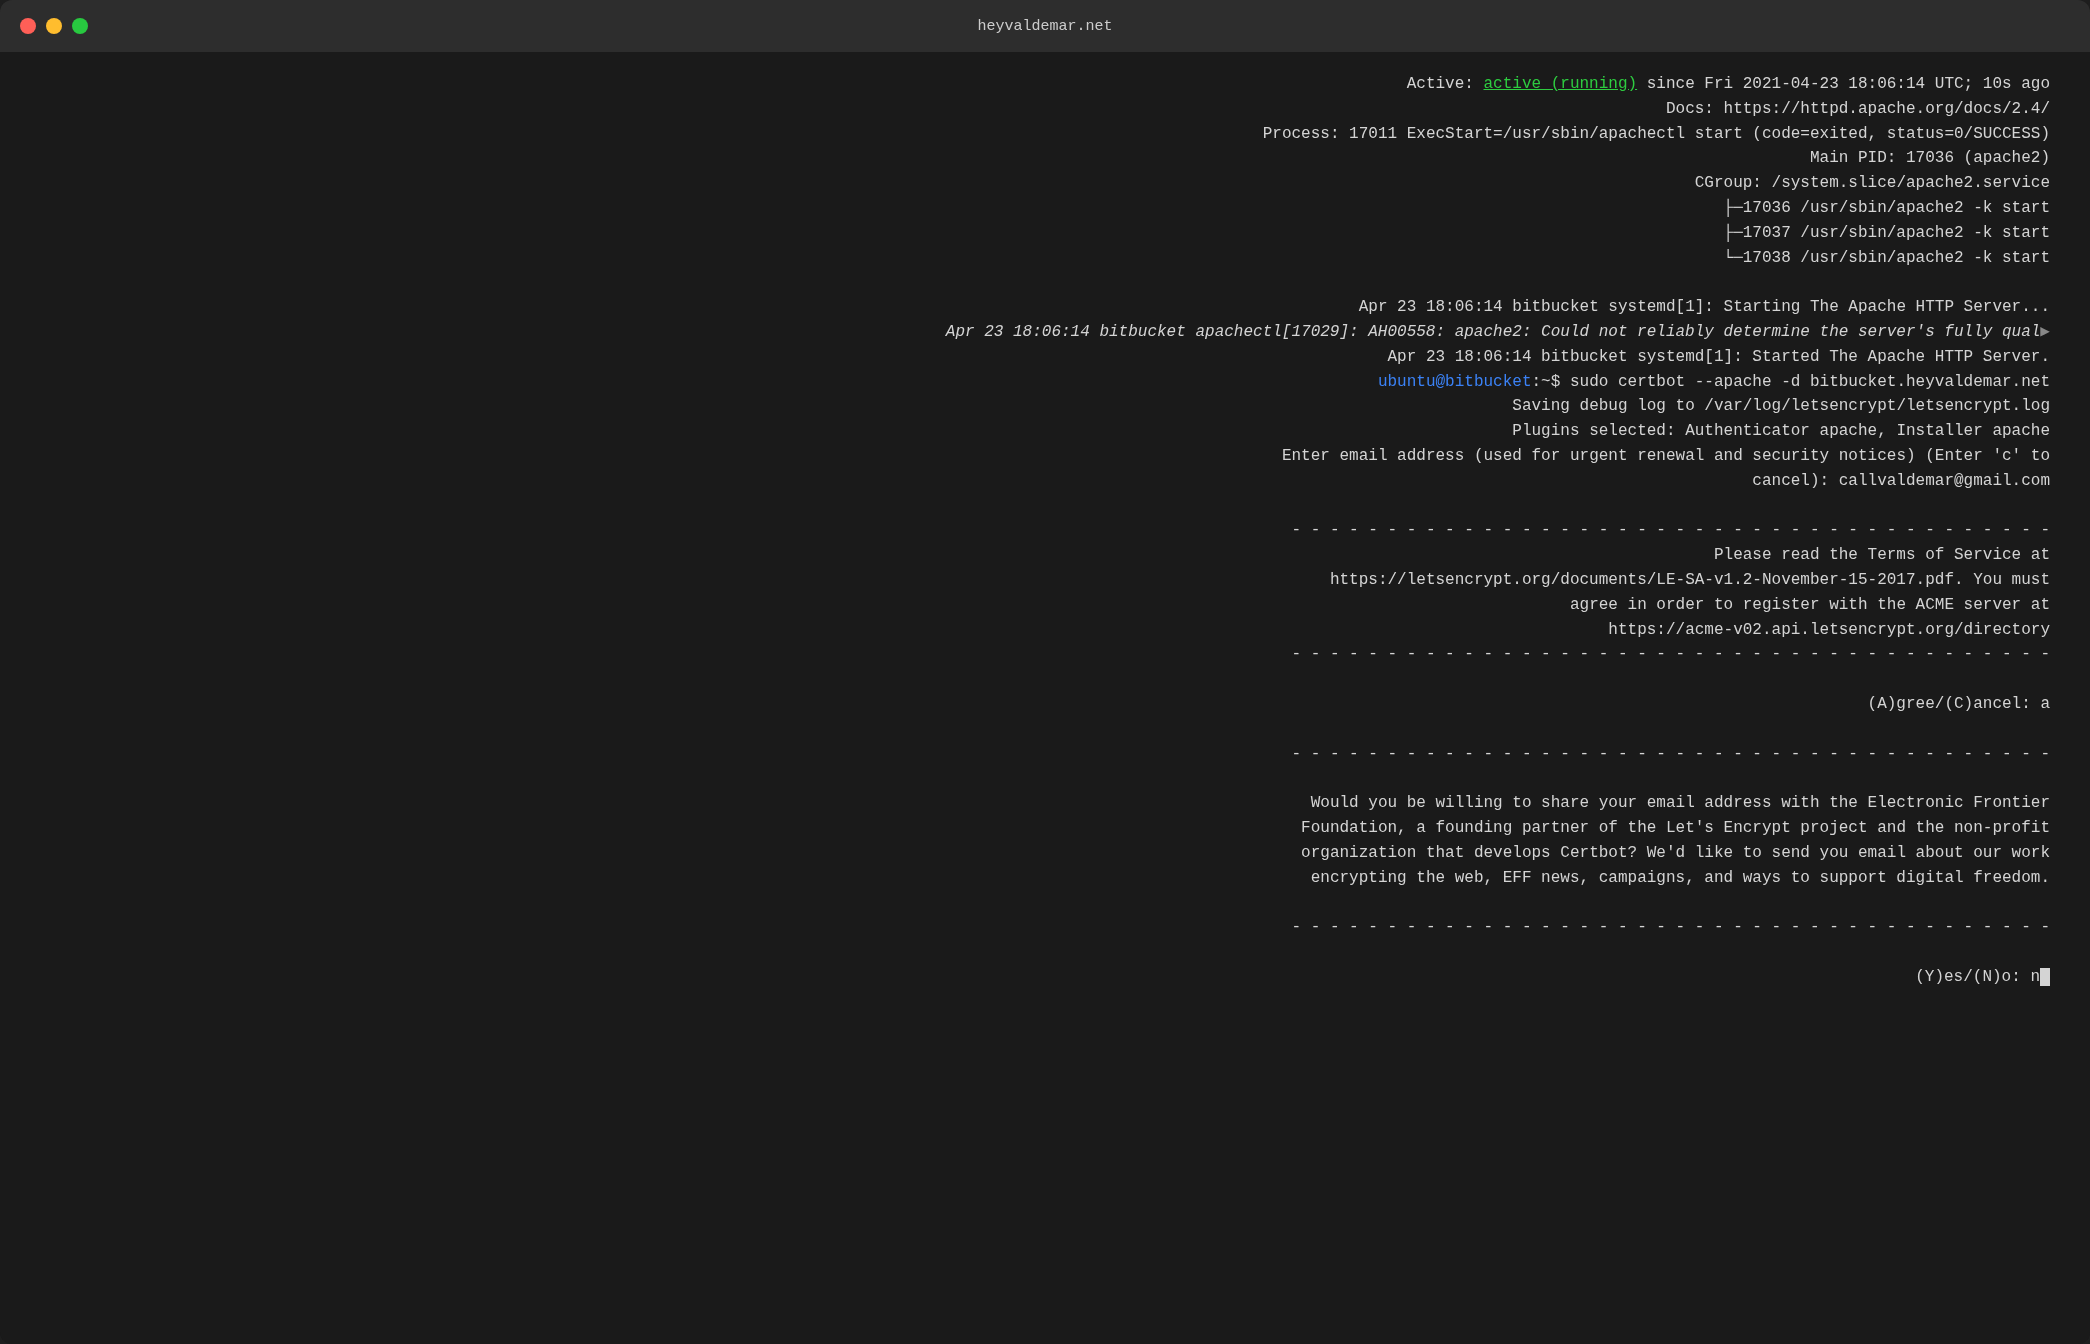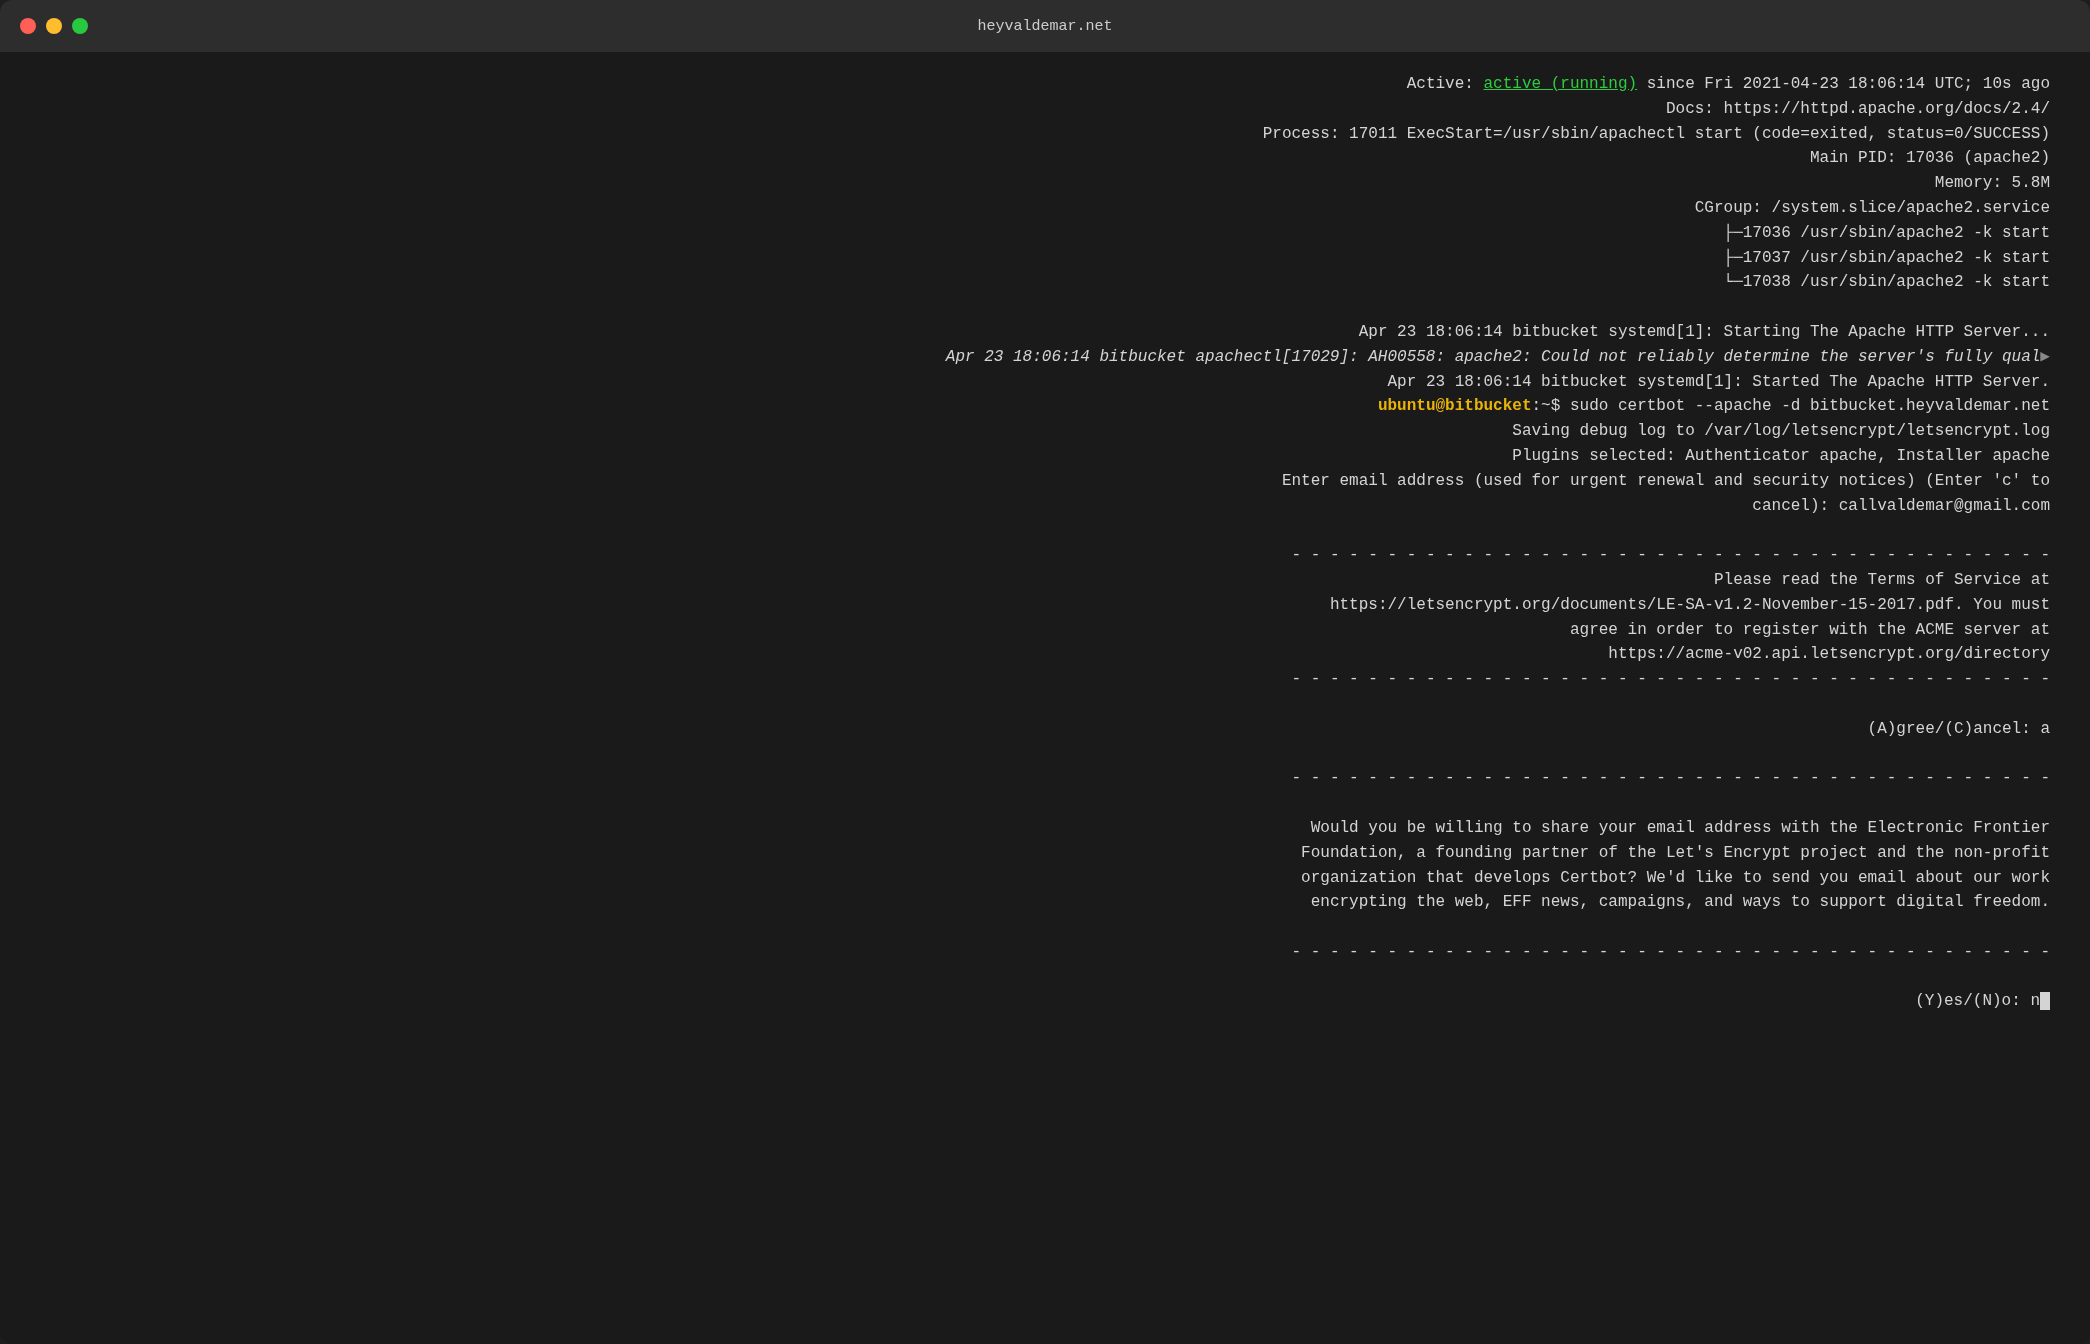--- a/index.html
+++ b/index.html
@@ -72,22 +72,22 @@
     }
 
     .line {
       white-space: pre;
       display: block;
     }
 
     .green { color: #2ecc40; text-decoration: underline; }
 
     .prompt-user {
-      color: #eab308;
-      font-weight: bold;
+      color: #3b82f6;
+      font-weight: normal;
     }
 
     .prompt-path {
       color: #d4d4d4;
     }
 
     .cursor {
       display: inline-block;
       width: 10px;
       height: 18px;
@@ -127,21 +127,20 @@
       <div class="traffic-light maximize"></div>
     </div>
     <span class="titlebar-title">heyvaldemar.net</span>
   </div>
   <div class="terminal-body">
     
     <span class="line">   Active: <span class="green">active (running)</span> since Fri 2021-04-23 18:06:14 UTC; 10s ago</span>
     <span class="line">     Docs: https://httpd.apache.org/docs/2.4/</span>
     <span class="line">  Process: 17011 ExecStart=/usr/sbin/apachectl start (code=exited, status=0/SUCCESS)</span>
     <span class="line"> Main PID: 17036 (apache2)</span>
-    <span class="line">   Memory: 5.8M</span>
     <span class="line">   CGroup: /system.slice/apache2.service</span>
     <span class="line">           ├─17036 /usr/sbin/apache2 -k start</span>
     <span class="line">           ├─17037 /usr/sbin/apache2 -k start</span>
     <span class="line">           └─17038 /usr/sbin/apache2 -k start</span>
     <br>
     <span class="line">Apr 23 18:06:14 bitbucket systemd[1]: Starting The Apache HTTP Server...</span>
     <div class="truncated-line">
       <span class="line-content">Apr 23 18:06:14 bitbucket apachectl[17029]: AH00558: apache2: Could not reliably determine the server's fully qual</span>
         <span class="truncated-indicator">▶</span>
     </div>

